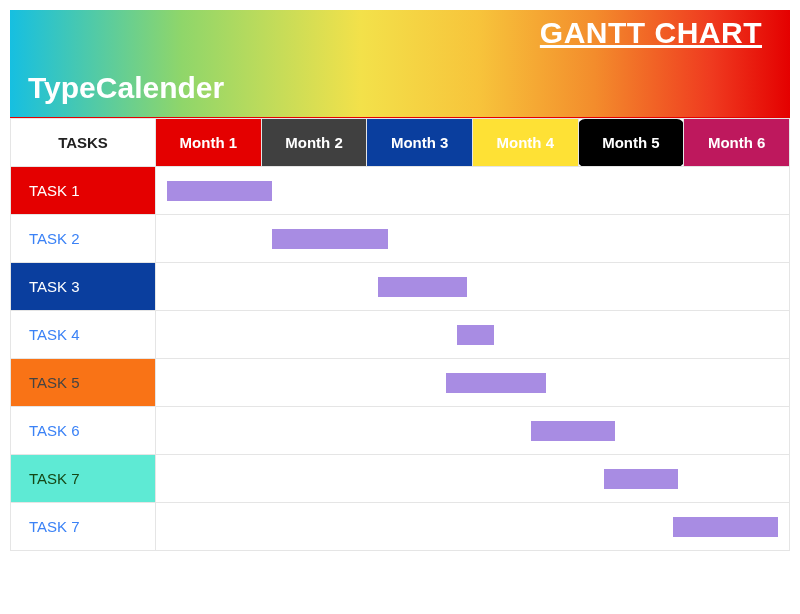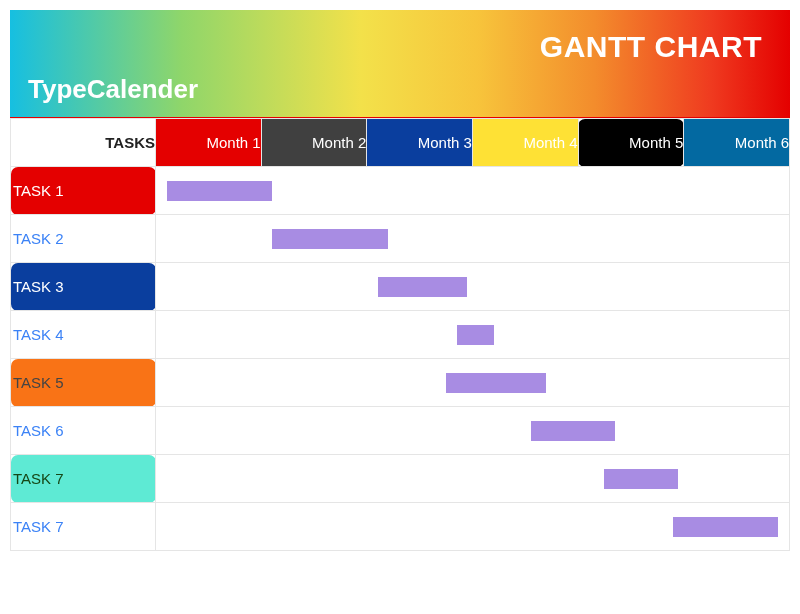--- a/index.html
+++ b/index.html
@@ -4,78 +4,76 @@
 <style>
   * { box-sizing: border-box; margin: 0; padding: 0; }
   body {
     font-family: "Segoe UI", Arial, sans-serif;
     background: #ffffff;
     padding: 10px;
     width: 800px;
   }
   .banner {
     background: linear-gradient(90deg,#16bfe1 0%, #8fd66a 22%, #f3e14a 45%, #f7c43b 60%, #f38c2c 75%, #ef3a1f 90%, #e40000 100%);
-    padding: 20px 22px 14px 22px;
+    padding: 6px 22px 14px 22px;
     color: #fff;
     position: relative;
     min-height: 108px;
     border-bottom: 1px solid #e40000;
+    text-decoration: underline;
   }
   .banner .title {
     font-size: 30px;
     font-weight: 700;
     text-align: right;
     margin-right: 6px;
     letter-spacing: 0.5px;
   }
   .banner .brand {
     position: absolute;
     left: 18px;
     bottom: 12px;
-    font-size: 26px;
+    font-size: 30px;
     font-weight: 600;
   }
   table.gantt {
     width: 100%;
     border-collapse: collapse;
     table-layout: fixed;
   }
   table.gantt th, table.gantt td {
     border: 1px solid #e5e5e5;
     height: 48px;
     text-align: center;
     font-size: 15px;
     position: relative;
   }
   table.gantt th.tasks-head {
     background: #ffffff;
     color: #222;
     font-weight: 600;
     width: 145px;
-    text-align: right;
   }
   table.gantt th.month {
     color: #fff;
-    font-weight: 400;
+    font-weight: 700;
     width: auto;
-    text-align: right;
   }
   table.gantt td.task-label {
     font-weight: 500;
-    padding-left: 2px;
+    padding-left: 18px;
     text-align: left;
-    border-radius: 7px;
   }
   .task-red   { background:#e40000; color:#fff; }
   .task-white { background:#ffffff; color:#3b82f6; }
   .task-blue  { background:#0a3e9e; color:#fff;margin-top:8px; }
   .task-yellow{ background:#f97316; color:#444; }
   .task-green { background:#5eead4; color:#154716; }
   .m1{background:#e40000;} .m2{background:#404040;} .m3{background:#0a3e9e;}
-  .m4{background:#fee135;color:#fff;} .m5{background:#000000;border-radius:7px;} .m6{background:#0369a1;}
+  .m4{background:#fee135;color:#fff;} .m5{background:#000000;border-radius:7px;} .m6{background:#be185d;}
   .bar-layer {
     position: absolute;
     left:0; top:0; width:100%; height:100%;
     pointer-events:none;
   }
   .bar {
     position:absolute;
     height:20px;
     background:#a88ce3;
     top:50%;

